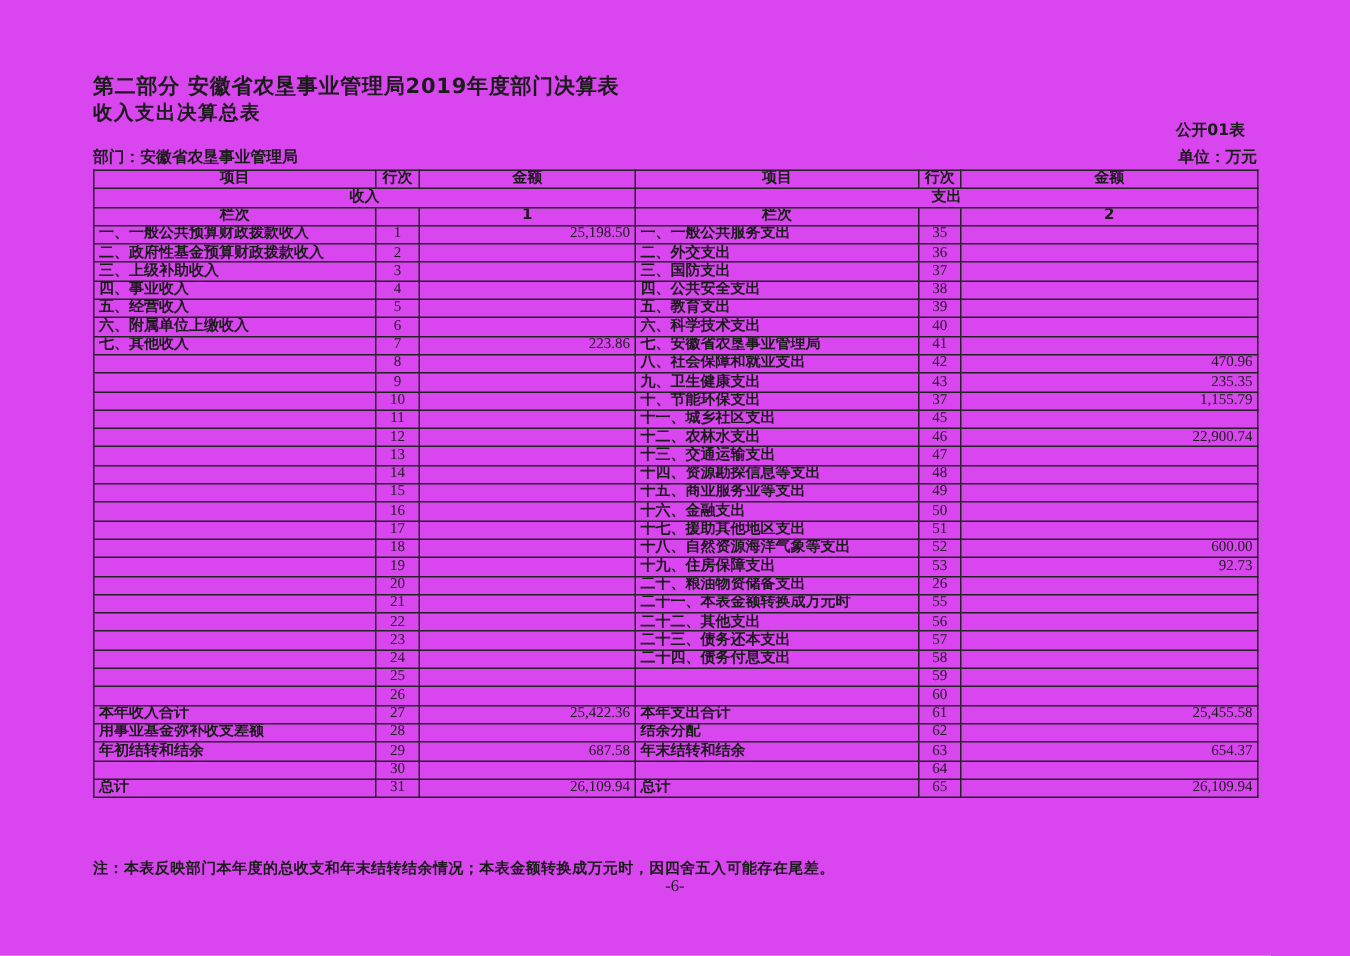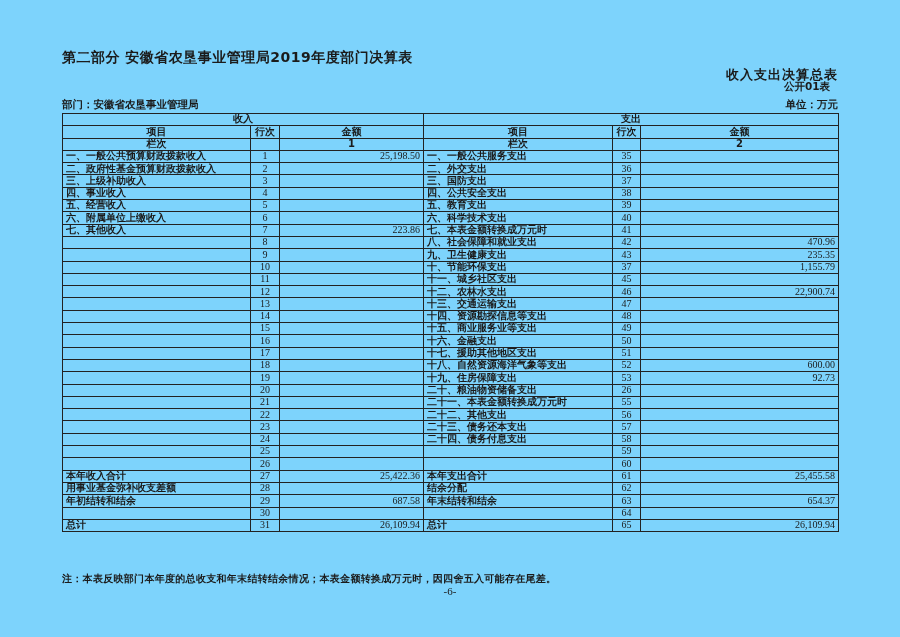--- a/index.html
+++ b/index.html
@@ -4,30 +4,30 @@
 <style>
   * { margin:0; padding:0; box-sizing:border-box; }
   html,body { width:900px; height:637px; }
   body {
     background:#ffffff;
     font-family:"DejaVu Sans","Liberation Sans",sans-serif;
     color:#1b1b1b;
     position:relative;
     overflow:hidden;
   }
-  .doc { position:absolute; inset:0; background:#7dd3fc; }
+  .doc { position:absolute; inset:0; background:#d946ef; }
 
   .title {
     position:absolute; left:62px; top:49px;
     font-size:14px; font-weight:bold; letter-spacing:0.5px;
     white-space:nowrap;
   }
   .subtitle {
     position:absolute; left:62px; top:66px; width:776px;
-    text-align:right; font-size:13px; font-weight:bold; letter-spacing:1px;
+    text-align:left; font-size:13px; font-weight:bold; letter-spacing:1px;
   }
   .form-no {
     position:absolute; right:70px; top:80px;
     font-size:10.5px; font-weight:600;
   }
   .dept {
     position:absolute; left:62px; top:98px;
     font-size:10.5px; font-weight:600;
   }
   .unit {
@@ -96,30 +96,30 @@
     <colgroup>
       <col style="width:188px">
         <col style="width:29px">
         <col style="width:144px">
       <col style="width:189px">
         <col style="width:28px">
         <col style="width:198px">
     </colgroup>
     <tbody>
       <tr>
-        <td colspan="3" class="hdr">收入</td>
-        <td colspan="3" class="hdr">支出</td>
-      </tr>
-      <tr>
         <td class="hdr">项目</td>
         <td class="hdr">行次</td>
         <td class="hdr">金额</td>
         <td class="hdr">项目</td>
         <td class="hdr">行次</td>
         <td class="hdr">金额</td>
+      </tr>
+      <tr>
+        <td colspan="3" class="hdr">收入</td>
+        <td colspan="3" class="hdr">支出</td>
       </tr>
       <tr>
         <td class="hdr">栏次</td>
         <td class="line"></td>
         <td class="hdr">1</td>
         <td class="hdr">栏次</td>
         <td class="line"></td>
         <td class="hdr">2</td>
       </tr>
     <tr>
@@ -167,21 +167,21 @@
           <td class="line">6</td>
           <td class="amount"></td>
           <td class="item">六、科学技术支出</td>
           <td class="line">40</td>
           <td class="amount"></td>
         </tr>
         <tr>
           <td class="item">七、其他收入</td>
           <td class="line">7</td>
           <td class="amount">223.86</td>
-          <td class="item">七、本表金额转换成万元时</td>
+          <td class="item">七、安徽省农垦事业管理局</td>
           <td class="line">41</td>
           <td class="amount"></td>
         </tr>
         <tr>
           <td class="item"></td>
           <td class="line">8</td>
           <td class="amount"></td>
           <td class="item">八、社会保障和就业支出</td>
           <td class="line">42</td>
           <td class="amount">470.96</td>

